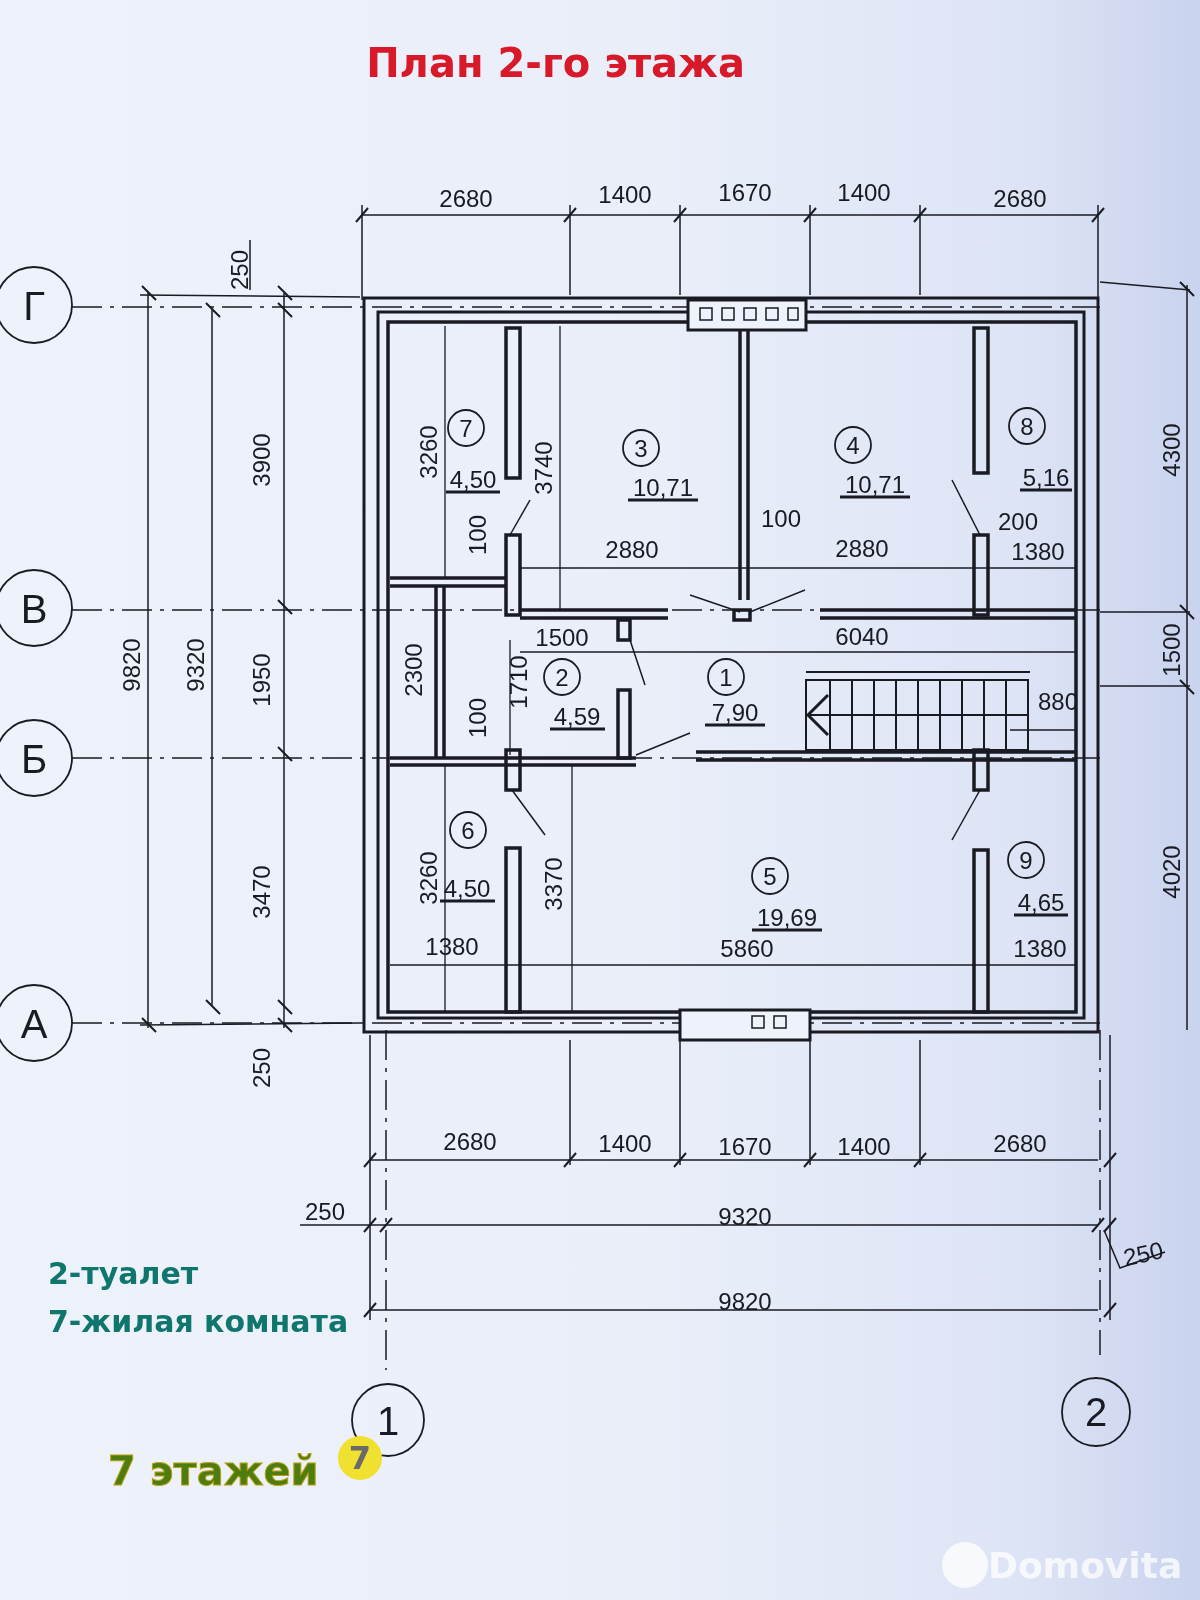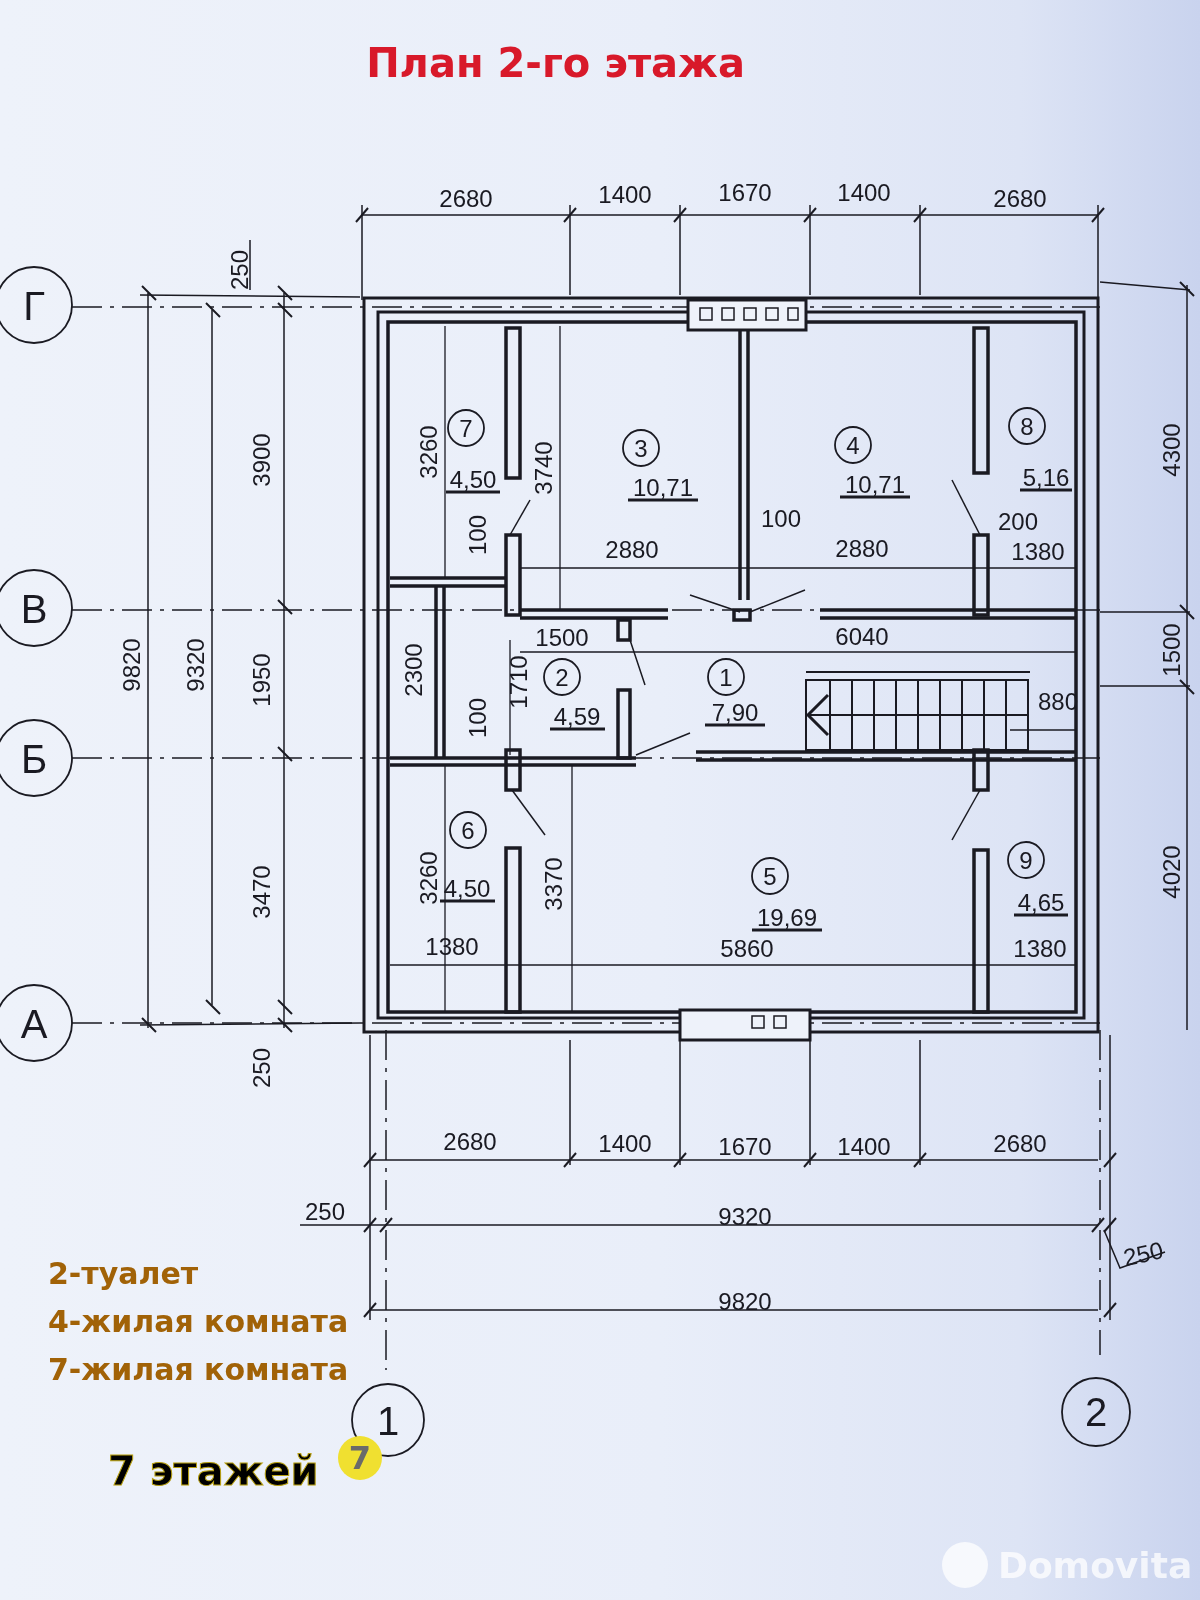--- a/index.html
+++ b/index.html
@@ -12,38 +12,38 @@
   .title {
     position:absolute; left:0; width:1111px; top:40px; text-align:center;
     color:#d8192a; font-weight:bold; font-size:40px; font-family:"DejaVu Sans", sans-serif;
   }
   svg.plan { position:absolute; left:0; top:0; }
   .dim { font-family:"Liberation Sans", sans-serif; font-size:24px; fill:#1a1a22; }
   .num { font-family:"Liberation Sans", sans-serif; font-size:24px; fill:#1a1a22; }
   .axis { font-family:"Liberation Sans", sans-serif; font-size:40px; fill:#1a1a22; }
   .legend {
     position:absolute; left:48px; top:1250px;
-    color:#a16207; font-weight:bold; font-size:30px; font-family:"DejaVu Sans", sans-serif;
+    color:#0f766e; font-weight:bold; font-size:30px; font-family:"DejaVu Sans", sans-serif;
     line-height:48px;
   }
   .legend div { white-space:nowrap; }
   .floors {
     position:absolute; left:108px; top:1448px;
     font-family:"DejaVu Sans", sans-serif; font-weight:bold; font-size:40px;
-    color:#000000; -webkit-text-stroke:1px #b8a010;
+    color:#4d7c0f; -webkit-text-stroke:1px #b8a010;
   }
   .badge {
     position:absolute; left:338px; top:1436px; width:44px; height:44px; border-radius:50%;
     background:#f0e030; color:#6a6a6a; font-weight:bold; font-size:32px; text-align:center; line-height:44px;
     font-family:"DejaVu Sans", sans-serif;
   }
   .watermark {
     position:absolute; left:942px; top:1542px; color:rgba(255,255,255,0.75);
     font-family:"DejaVu Sans", sans-serif; font-size:36px; font-weight:bold;
-    display:flex; align-items:center; gap:10px;
+    display:flex; align-items:center; gap:0;
   }
   .watermark .dot { width:46px; height:46px; border-radius:50%; background:rgba(255,255,255,0.75); }
 </style>
 </head>
 <body>
 
 <div class="title">План 2-го этажа</div>
 
 <svg class="plan" width="1200" height="1600" viewBox="0 0 1200 1600">
   <g stroke="#1a1a22" fill="none" stroke-width="1.5">
@@ -327,21 +327,20 @@
   <text class="dim" x="864" y="1155" text-anchor="middle">1400</text>
   <text class="dim" x="1020" y="1152" text-anchor="middle">2680</text>
   <text class="dim" x="325" y="1220" text-anchor="middle">250</text>
   <text class="dim" x="745" y="1225" text-anchor="middle">9320</text>
   <text class="dim" transform="translate(1145,1262) rotate(-12)" text-anchor="middle">250</text>
   <text class="dim" x="745" y="1310" text-anchor="middle">9820</text>
 </svg>
 
 <div class="legend">
   <div>2-туалет</div>
-  <div>4-жилая комната</div>
   <div>7-жилая комната</div>
 </div>
 
 <div class="floors">7 этажей</div>
 <div class="badge">7</div>
 
 <div class="watermark">
   <span class="dot"></span>
   <span>Domovita</span>
 </div>

